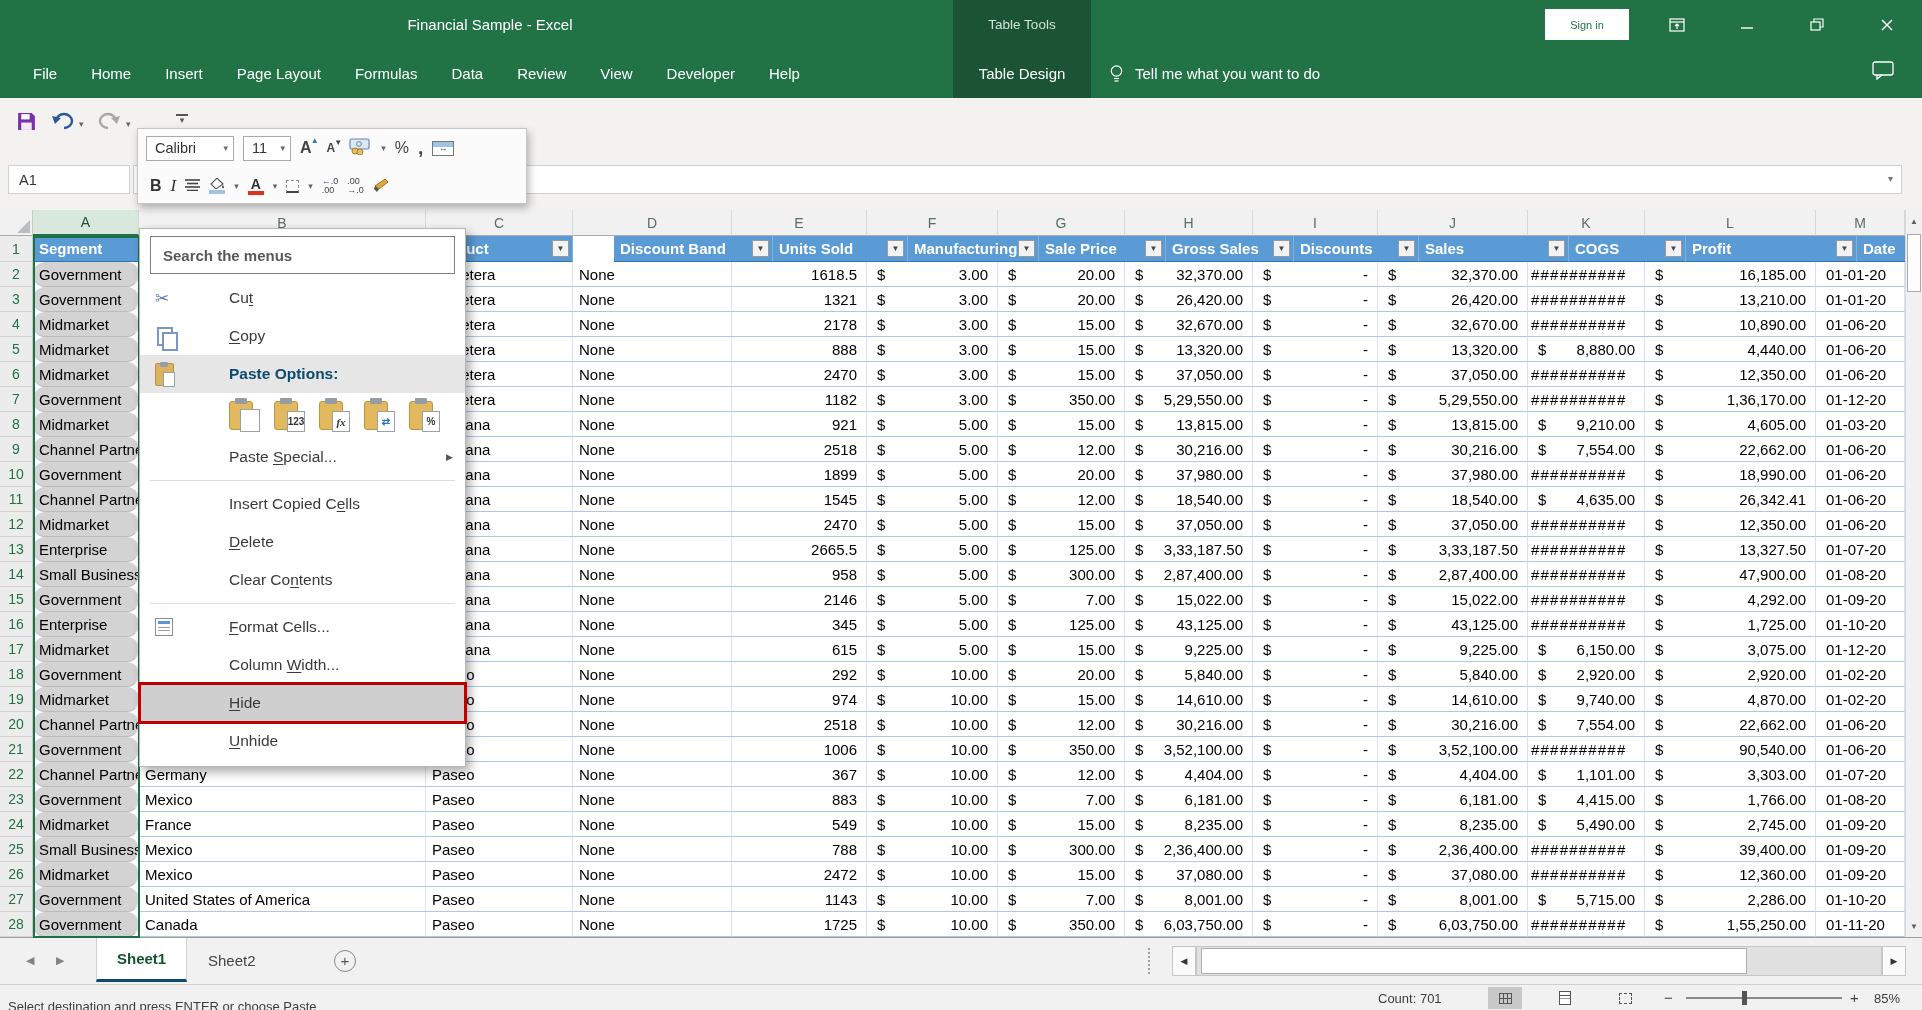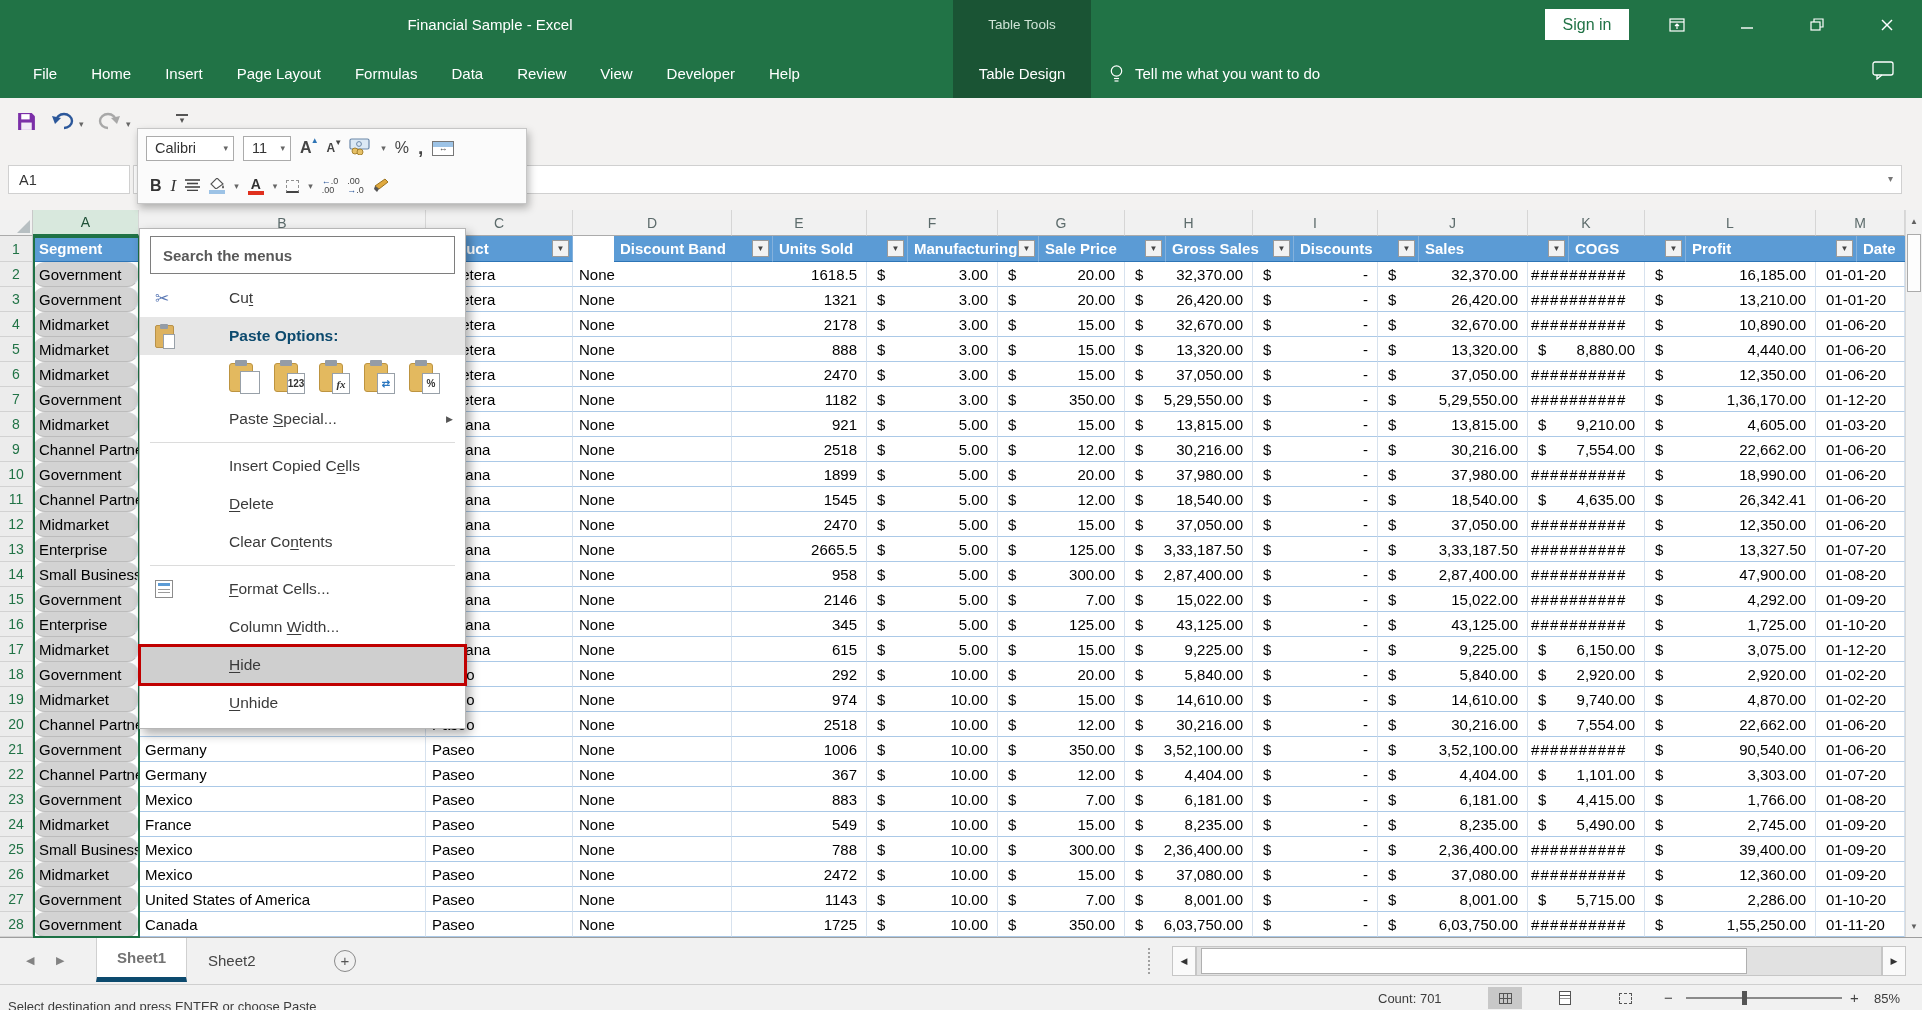--- a/index.html
+++ b/index.html
@@ -4,21 +4,21 @@
 <style>
   html,body{margin:0;padding:0;background:#fff;}
   body{font-family:"Liberation Sans",sans-serif;}
   #app{position:relative;width:1922px;height:1010px;overflow:hidden;background:#fff;}
   
   .titlebar{position:absolute;left:0;top:0;width:100%;height:49px;background:#217346;}
   .app-title{position:absolute;left:300px;top:0;width:380px;line-height:49px;text-align:center;color:#fff;font-size:15px;white-space:nowrap;}
   .ctx-group{position:absolute;left:953px;top:0;width:138px;height:98px;background:#1a5434;z-index:2;}
   .ctx-top{height:49px;display:flex;align-items:center;justify-content:center;color:#cfe3d6;font-size:13.5px;}
   .ctx-bottom{height:49px;display:flex;align-items:center;justify-content:center;color:#fff;font-size:15px;}
-  .signin{position:absolute;left:1545px;top:9px;width:84px;height:31px;background:#fff;color:#217346;font-size:16px;display:flex;align-items:center;justify-content:center;cursor:default;}
+  .signin{position:absolute;left:1545px;top:9px;width:84px;height:31px;background:#fff;color:#217346;font-size:11px;display:flex;align-items:center;justify-content:center;cursor:default;}
   .winbtn{position:absolute;top:0;width:50px;height:49px;display:flex;align-items:center;justify-content:center;}
   
   .tabsrow{position:absolute;left:0;top:49px;width:100%;height:49px;background:#217346;display:flex;color:#fff;font-size:15px;}
   .rtab{line-height:49px;padding:0 17px;white-space:nowrap;}
   .rtab:first-child{margin-left:16px;}
   .tellme{position:absolute;left:1108px;top:49px;height:49px;display:flex;align-items:center;gap:10px;color:#fff;font-size:15px;z-index:3;}
   .share-icon{position:absolute;left:1872px;top:61px;z-index:3;}
   
   .qatrow{position:absolute;left:0;top:98px;width:100%;height:59px;background:#f3f2f1;}
   .qat-ic{position:absolute;top:13px;}
@@ -98,21 +98,21 @@
   .sel-outline{position:absolute;left:33px;top:236px;width:107px;height:702px;border:2px solid #1e7145;box-sizing:border-box;pointer-events:none;z-index:6;}
   
   .vscroll{position:absolute;left:1905px;top:210px;width:17px;height:727px;background:#f1f1f1;border-left:1px solid #d9d9d9;box-sizing:border-box;}
   .vs-up,.vs-down{position:absolute;left:0;width:16px;height:22px;display:flex;align-items:center;justify-content:center;font-size:8px;color:#606060;}
   .vs-up{top:0;} .vs-down{bottom:0;}
   .vs-thumb{position:absolute;left:1px;top:24px;width:14px;height:58px;background:#fdfdfd;border:1px solid #ababab;box-sizing:border-box;}
   
   .tabsbar{position:absolute;left:0;top:937px;width:100%;height:47px;background:#f1f1f1;border-top:1px solid #9e9e9e;box-sizing:border-box;}
   .snav{position:absolute;top:16px;font-size:11px;color:#828282;}
   .stab{position:absolute;top:0;height:44px;display:flex;align-items:center;padding:0 20px;font-size:15px;box-sizing:border-box;}
-  .stab.active{left:96px;background:#fff;border-left:1px solid #d0d0d0;border-right:1px solid #d0d0d0;border-bottom:5px solid #0c4a6e;color:#737373;font-weight:bold;}
+  .stab.active{left:96px;background:#fff;border-left:1px solid #d0d0d0;border-right:1px solid #d0d0d0;border-bottom:3px solid #0c4a6e;color:#14532d;font-weight:bold;}
   .stab.other{left:188px;color:#444;}
   .addsheet{position:absolute;left:334px;top:12px;width:22px;height:22px;border:1px solid #8a8a8a;border-radius:50%;color:#555;font-size:15px;line-height:20px;text-align:center;box-sizing:border-box;}
   .split{position:absolute;left:1148px;top:10px;height:26px;border-left:2px dotted #a0a0a0;}
   .hs-btn{position:absolute;top:8px;width:24px;height:30px;background:#fafafa;border:1px solid #c6c6c6;display:flex;align-items:center;justify-content:center;font-size:9px;color:#333;box-sizing:border-box;}
   .hs-track{position:absolute;left:1196px;top:8px;width:686px;height:30px;background:#e1e1e1;border:1px solid #c6c6c6;box-sizing:border-box;}
   .hs-thumb{position:absolute;left:4px;top:1px;width:546px;height:26px;background:#fff;border:1px solid #b0b0b0;box-sizing:border-box;}
   
   .status{position:absolute;left:0;top:984px;width:100%;height:26px;background:#f1f1f1;border-top:1px solid #cfcfcf;font-size:13px;color:#3c3c3c;box-sizing:border-box;}
   .status-msg{position:absolute;left:8px;top:14px;}
   .count{position:absolute;left:1378px;top:6px;}
@@ -1323,20 +1323,26 @@
 
   <div class="menu">
     <div class="msearch">Search the menus</div>
     <div>
         <div class="mi">
           <span class="mic">
             <span class="ic-scissors">✂</span>
           </span>
           <span class="mlabel">Cu<u>t</u></span>
         </div>
+        <div class="mi">
+          <span class="mic">
+            <span class="ic-copy"></span>
+          </span>
+          <span class="mlabel"><u>C</u>opy</span>
+        </div>
         <div class="mi highlight">
           <span class="mic">
             <span class="ic-clip"></span>
           </span>
           <span class="mlabel">Paste Options:</span>
         </div>
         <div class="mpaste">
           <span class="pbtn">
             <span class="board"></span>
             <span class="clip"></span>

